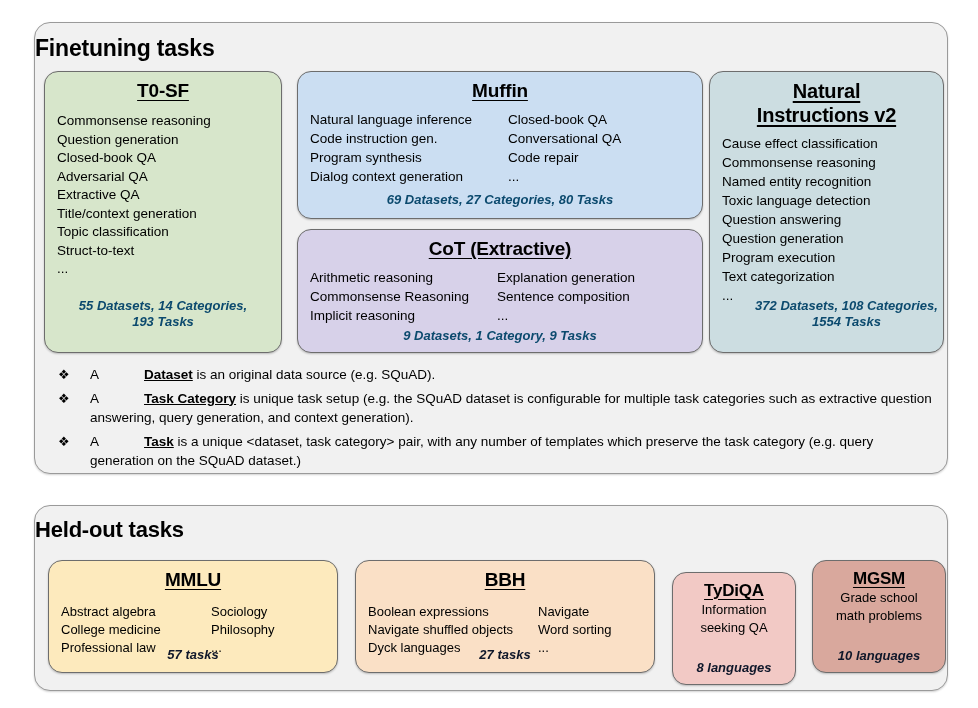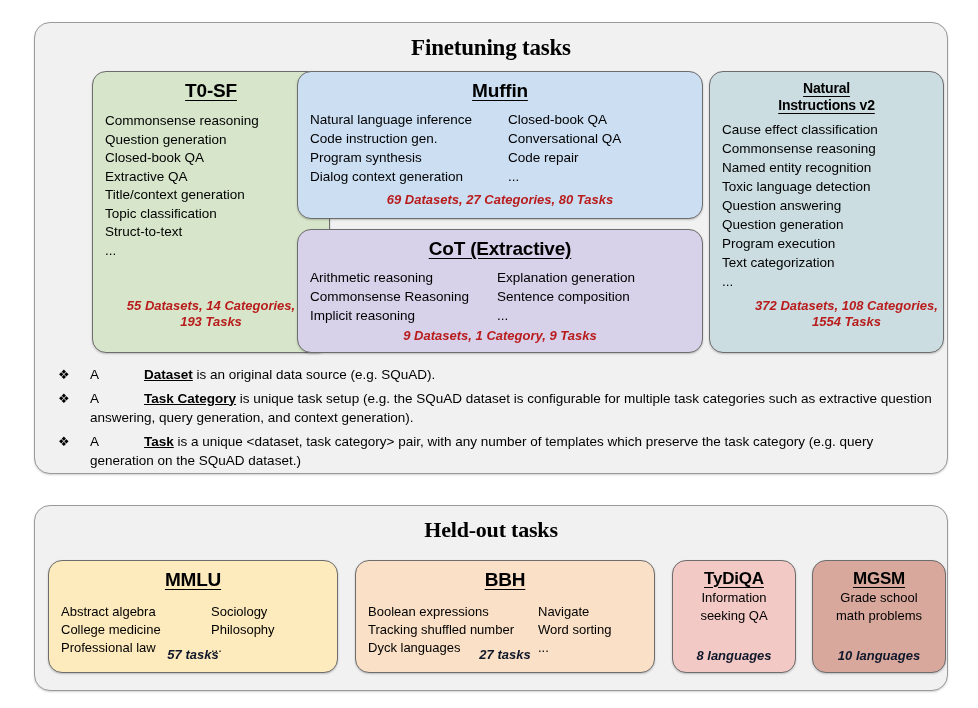--- a/index.html
+++ b/index.html
@@ -17,26 +17,25 @@
     position: absolute;
     background: #f1f1f1;
     border: 1px solid #9a9a9a;
     border-radius: 16px;
     box-shadow: 0 1px 2px rgba(0,0,0,.18);
   }
   #finetuning-panel { left: 34px; top: 22px; width: 914px; height: 452px; }
   #heldout-panel    { left: 34px; top: 505px; width: 914px; height: 186px; }
 
   .panel-title {
-    text-align: center;
+    text-align: left;
     font-size: 23px;
     font-weight: bold;
     letter-spacing: -0.2px;
     padding-top: 12px;
-    font-family: Liberation Serif, serif;
   }
   #heldout-panel .panel-title { padding-top: 11px; font-size: 22px; }
 
   
   .card {
     position: absolute;
     border: 1px solid #6d6d6d;
     border-radius: 14px;
     box-shadow: 0 1px 2px rgba(0,0,0,.22);
     padding: 8px 12px 8px 12px;
@@ -44,48 +43,48 @@
   }
   .card-title {
     text-align: center;
     font-weight: bold;
     font-size: 19px;
     text-decoration: underline;
     text-underline-offset: 3px;
     line-height: 1.18;
     letter-spacing: -0.2px;
   }
-  .card-title.small { font-size: 14px; }
+  .card-title.small { font-size: 20px; }
   .items {
     font-size: 13.5px;
     line-height: 18.5px;
     margin-top: 8px;
     list-style: none;
   }
   .items li { white-space: nowrap; }
   .cols {
     display: flex;
     margin-top: 8px;
     font-size: 13.5px;
     line-height: 19px;
   }
   .cols ul { list-style: none; }
   .cols .col-a { width: 190px; }
   .stat {
-    color: #b91c1c;
+    color: #0c4a6e;
     font-weight: bold;
     font-style: italic;
     font-size: 13px;
     text-align: center;
     line-height: 16px;
   }
   .stat.dark { color: #0f172a; }
 
   
-  #card-t0sf   { left: 44px;  top: 71px;  width: 238px; height: 282px; background:#d7e6cb;margin-left:48px; }
+  #card-t0sf   { left: 44px;  top: 71px;  width: 238px; height: 282px; background:#d7e6cb; }
   #card-muffin { left: 297px; top: 71px;  width: 406px; height: 148px; background:#cbdef2; }
   #card-cot    { left: 297px; top: 229px; width: 406px; height: 124px; background:#d7d1e9; }
   #card-ni     { left: 709px; top: 71px;  width: 235px; height: 282px; background:#ccdde1; }
 
   #card-t0sf .stat   { position:absolute; left:0; right:0; bottom: 22px; }
   #card-ni .stat     { position:absolute; left:0; right:0; bottom: 22px; padding-left: 40px; }
   #card-muffin .stat { position:absolute; left:0; right:0; bottom: 10px; }
   #card-cot .stat    { position:absolute; left:0; right:0; bottom: 8px; margin-top: 36px; }
 
   #card-t0sf .items { margin-top: 10px; }
@@ -101,21 +100,21 @@
     line-height: 19.5px;
   }
   .bullet-row { display: flex; margin-bottom: 4px; }
   .bullet-mark { width: 32px; flex: 0 0 32px; font-size: 13px; line-height: 19.5px; }
   .bullet-text { flex: 1; }
   .bullet-text u { font-weight: bold; padding-left: 42px; }
 
   
   #card-mmlu   { left: 48px;  top: 560px; width: 290px; height: 113px; background:#fdeabd; }
   #card-bbh    { left: 355px; top: 560px; width: 300px; height: 113px; background:#fae0c6; }
-  #card-tydiqa { left: 672px; top: 560px; width: 124px; height: 113px; background:#f2c9c5; }
+  #card-tydiqa { left: 672px; top: 572px; width: 124px; height: 113px; background:#f2c9c5; }
   #card-mgsm   { left: 812px; top: 560px; width: 134px; height: 113px; background:#d9a89d; }
 
   #card-mmlu .cols, #card-bbh .cols { margin-top: 12px; font-size: 13px; line-height: 18px; }
   #card-mmlu .cols .col-a { width: 150px; }
   #card-bbh  .cols .col-a { width: 170px; }
   .center-items {
     margin-top: 0;
     font-size: 13px;
     line-height: 18px;
     text-align: center;
@@ -133,20 +132,21 @@
   <section class="panel" id="finetuning-panel">
     <h1 class="panel-title">Finetuning tasks</h1>
   </section>
 
   <div class="card" id="card-t0sf">
     <div class="card-title">T0-SF</div>
     <ul class="items">
       <li>Commonsense reasoning</li>
       <li>Question generation</li>
       <li>Closed-book QA</li>
+      <li>Adversarial QA</li>
       <li>Extractive QA</li>
       <li>Title/context generation</li>
       <li>Topic classification</li>
       <li>Struct-to-text</li>
       <li>...</li>
     </ul>
     <div class="stat">
       <span>55 Datasets, 14 Categories,</span><br>
       <span>193 Tasks</span>
     </div>
@@ -244,21 +244,21 @@
       </ul>
     </div>
     <div class="stat dark">57 tasks</div>
   </div>
 
   <div class="card" id="card-bbh">
     <div class="card-title">BBH</div>
     <div class="cols">
       <ul class="col-a">
         <li>Boolean expressions</li>
-        <li>Tracking shuffled number</li>
+        <li>Navigate shuffled objects</li>
         <li>Dyck languages</li>
       </ul>
       <ul class="col-b">
         <li>Navigate</li>
         <li>Word sorting</li>
         <li>...</li>
       </ul>
     </div>
     <div class="stat dark">27 tasks</div>
   </div>

